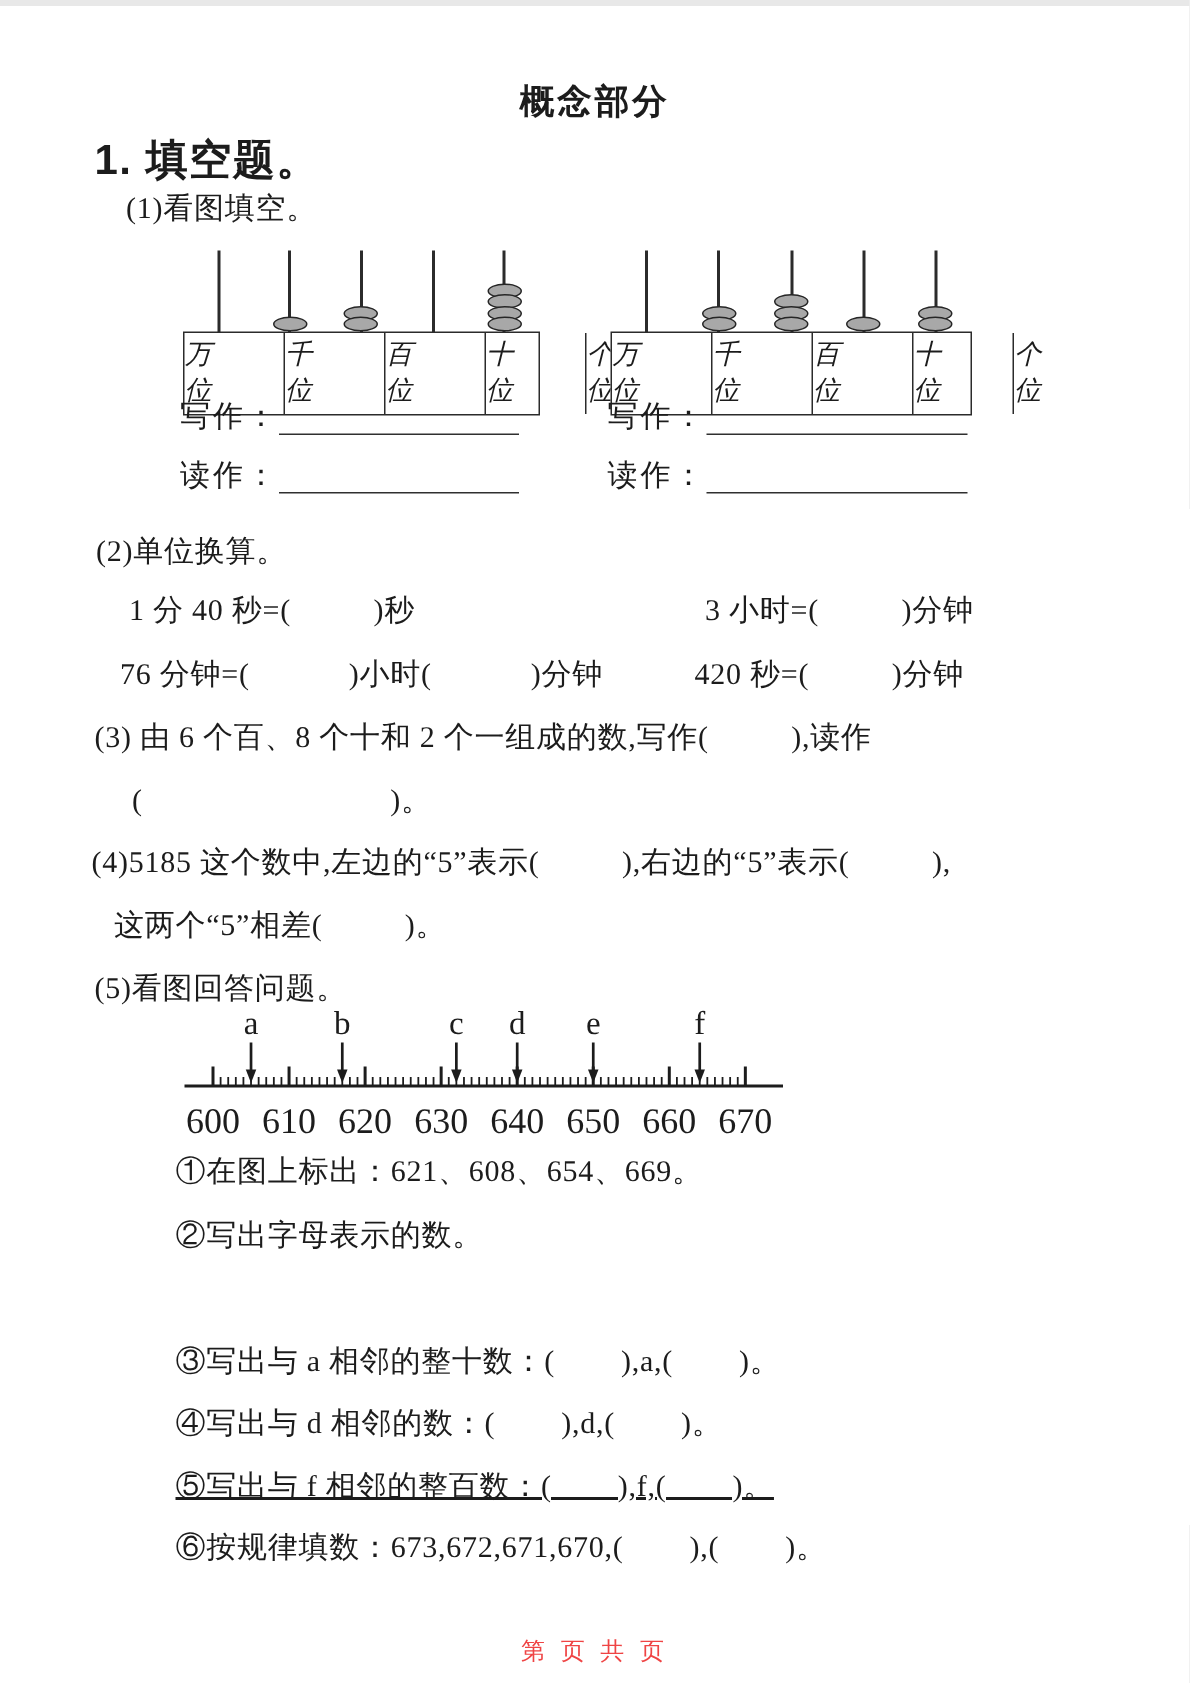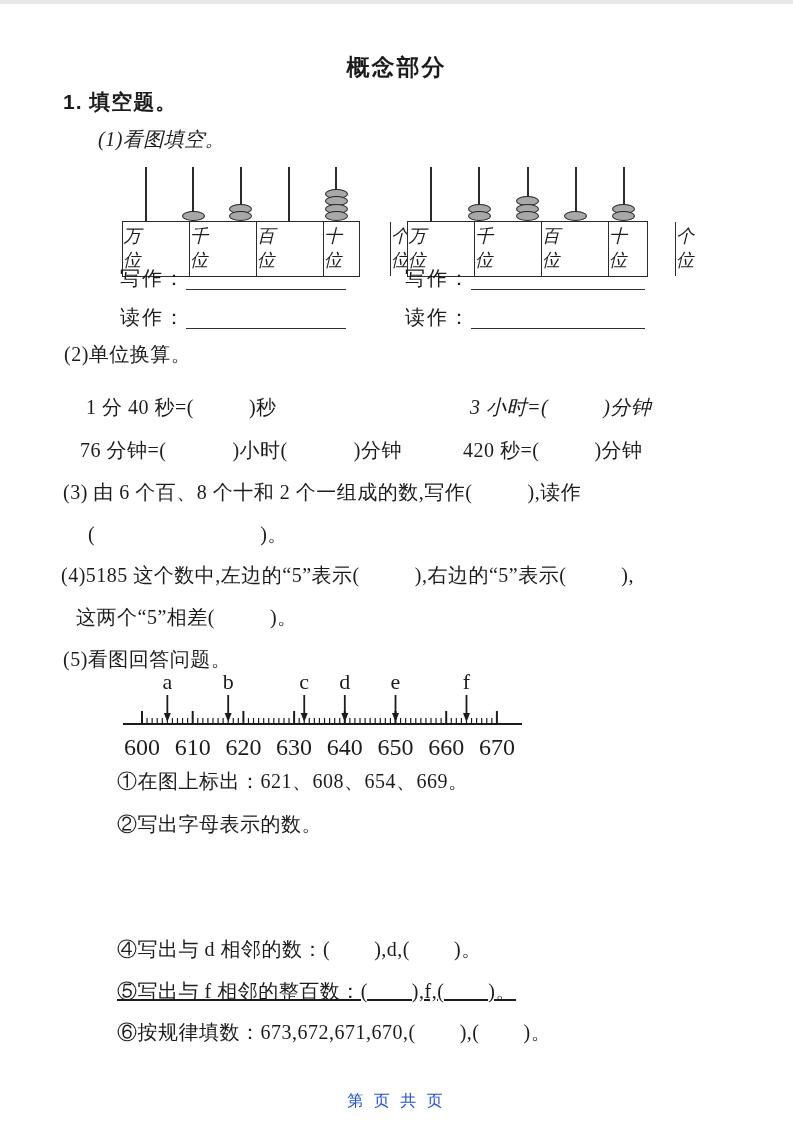--- a/index.html
+++ b/index.html
@@ -10,21 +10,21 @@
   }
   .abs{position:absolute;white-space:pre;font-size:20px;line-height:28px;letter-spacing:0.5px;}
   .title{
     position:absolute;left:0;right:0;top:48px;text-align:center;
     font-family:"Liberation Sans","DejaVu Sans",sans-serif;
     font-weight:700;font-size:23px;letter-spacing:2px;
   }
   .h1{
     position:absolute;left:63px;top:84px;
     font-family:"Liberation Sans","DejaVu Sans",sans-serif;
-    font-weight:700;font-size:21px;letter-spacing:1px;
+    font-weight:700;font-size:28px;letter-spacing:1px;
   }
   
   .abacus{position:absolute;}
   .rods{display:flex;height:54px;}
   .rod-cell{flex:1;position:relative;display:flex;flex-direction:column;justify-content:flex-end;align-items:center;}
   .rod{position:absolute;top:0;bottom:-1px;left:50%;width:2px;margin-left:-1px;background:#2b2b2b;}
   .bead{
     position:relative;z-index:1;width:23px;height:10px;border-radius:50%;
     background:#a8a8a8;border:1.6px solid #262626;margin-top:-2.5px;box-sizing:border-box;
   }
@@ -33,32 +33,32 @@
   .pbox:first-child{border-left:none;}
   
   .blank-row{position:absolute;display:flex;font-size:20px;line-height:27px;}
   .blank-row .lbl{flex:none;letter-spacing:2px;text-align:right;}
   .blank-row .ul{flex:1;border-bottom:1.7px solid #2f2f2f;margin-bottom:2px;}
   
   .nl{position:absolute;}
   .footer{
     position:absolute;left:0;right:0;top:1087px;text-align:center;
     font-family:"Liberation Sans","DejaVu Sans",sans-serif;
-    font-size:16px;color:#1d4ed8;letter-spacing:3px;
+    font-size:16px;color:#ef4444;letter-spacing:3px;
   }
 </style>
 </head>
 <body>
 
 <div class="page">
 
   <div class="title">概念部分</div>
   <div class="h1">1. 填空题。</div>
 
-  <div class="abs" style="left:98px;top:121px;font-style:italic;">(1)看图填空。</div>
+  <div class="abs" style="left:84px;top:121px;">(1)看图填空。</div>
 
   <div class="abacus" style="left:122px;top:163px;width:238px;">
       <div class="rods">
         <div class="rod-cell">
           <div class="rod"></div>
         </div>
         <div class="rod-cell">
           <div class="rod"></div>
           <div class="bead"></div>
         </div>
@@ -131,23 +131,23 @@
   </div>
   <div class="blank-row" style="left:120px;top:300px;width:226px;">
     <span class="lbl">读作：</span>
     <span class="ul"></span>
   </div>
   <div class="blank-row" style="left:405px;top:300px;width:240px;">
     <span class="lbl">读作：</span>
     <span class="ul"></span>
   </div>
 
-  <div class="abs" style="left:64px;top:336px;text-align:right;">(2)单位换算。</div>
+  <div class="abs" style="left:64px;top:350px;text-align:right;">(2)单位换算。</div>
   <div class="abs" style="left:86px;top:389px;">1 分 40 秒=(          )秒</div>
-  <div class="abs" style="left:470px;top:389px;font-style:italic;">3 小时=(          )分钟</div>
+  <div class="abs" style="left:470px;top:389px;">3 小时=(          )分钟</div>
   <div class="abs" style="left:80px;top:432px;">76 分钟=(            )小时(            )分钟</div>
   <div class="abs" style="left:463px;top:432px;">420 秒=(          )分钟</div>
 
   <div class="abs" style="left:63px;top:474px;">(3) 由 6 个百、8 个十和 2 个一组成的数,写作(          ),读作</div>
   <div class="abs" style="left:88px;top:516px;">(                              )。</div>
 
   <div class="abs" style="left:61px;top:557px;">(4)5185 这个数中,左边的“5”表示(          ),右边的“5”表示(          ),</div>
   <div class="abs" style="left:76px;top:599px;">这两个“5”相差(          )。</div>
 
   <div class="abs" style="left:63px;top:641px;">(5)看图回答问题。</div>
@@ -248,19 +248,20 @@
         <text x="277.5" y="22" font-size="22" text-anchor="middle" fill="#1c1c1c" font-family="Liberation Serif, DejaVu Serif, serif">e</text>
         <line x1="277.5" y1="28" x2="277.5" y2="47" stroke="#1c1c1c" stroke-width="1.8"></line>
         <polygon points="274,46 281,46 277.5,55" fill="#1c1c1c"></polygon>
         <text x="348.48" y="22" font-size="22" text-anchor="middle" fill="#1c1c1c" font-family="Liberation Serif, DejaVu Serif, serif">f</text>
         <line x1="348.48" y1="28" x2="348.48" y2="47" stroke="#1c1c1c" stroke-width="1.8"></line>
         <polygon points="344.98,46 351.98,46 348.48,55" fill="#1c1c1c"></polygon>
       </svg></div>
 
   <div class="abs" style="left:117px;top:763px;">①在图上标出：621、608、654、669。</div>
   <div class="abs" style="left:117px;top:806px;">②写出字母表示的数。</div>
+  <div class="abs" style="left:117px;top:890px;">③写出与 a 相邻的整十数：(        ),a,(        )。</div>
   <div class="abs" style="left:117px;top:931px;">④写出与 d 相邻的数：(        ),d,(        )。</div>
   <div class="abs" style="left:117px;top:973px;text-decoration:underline;">⑤写出与 f 相邻的整百数：(        ),f,(        )。</div>
   <div class="abs" style="left:117px;top:1014px;">⑥按规律填数：673,672,671,670,(        ),(        )。</div>
 
   <div class="footer">第 页 共 页</div>
 
 </div>
 
 </body></html>

